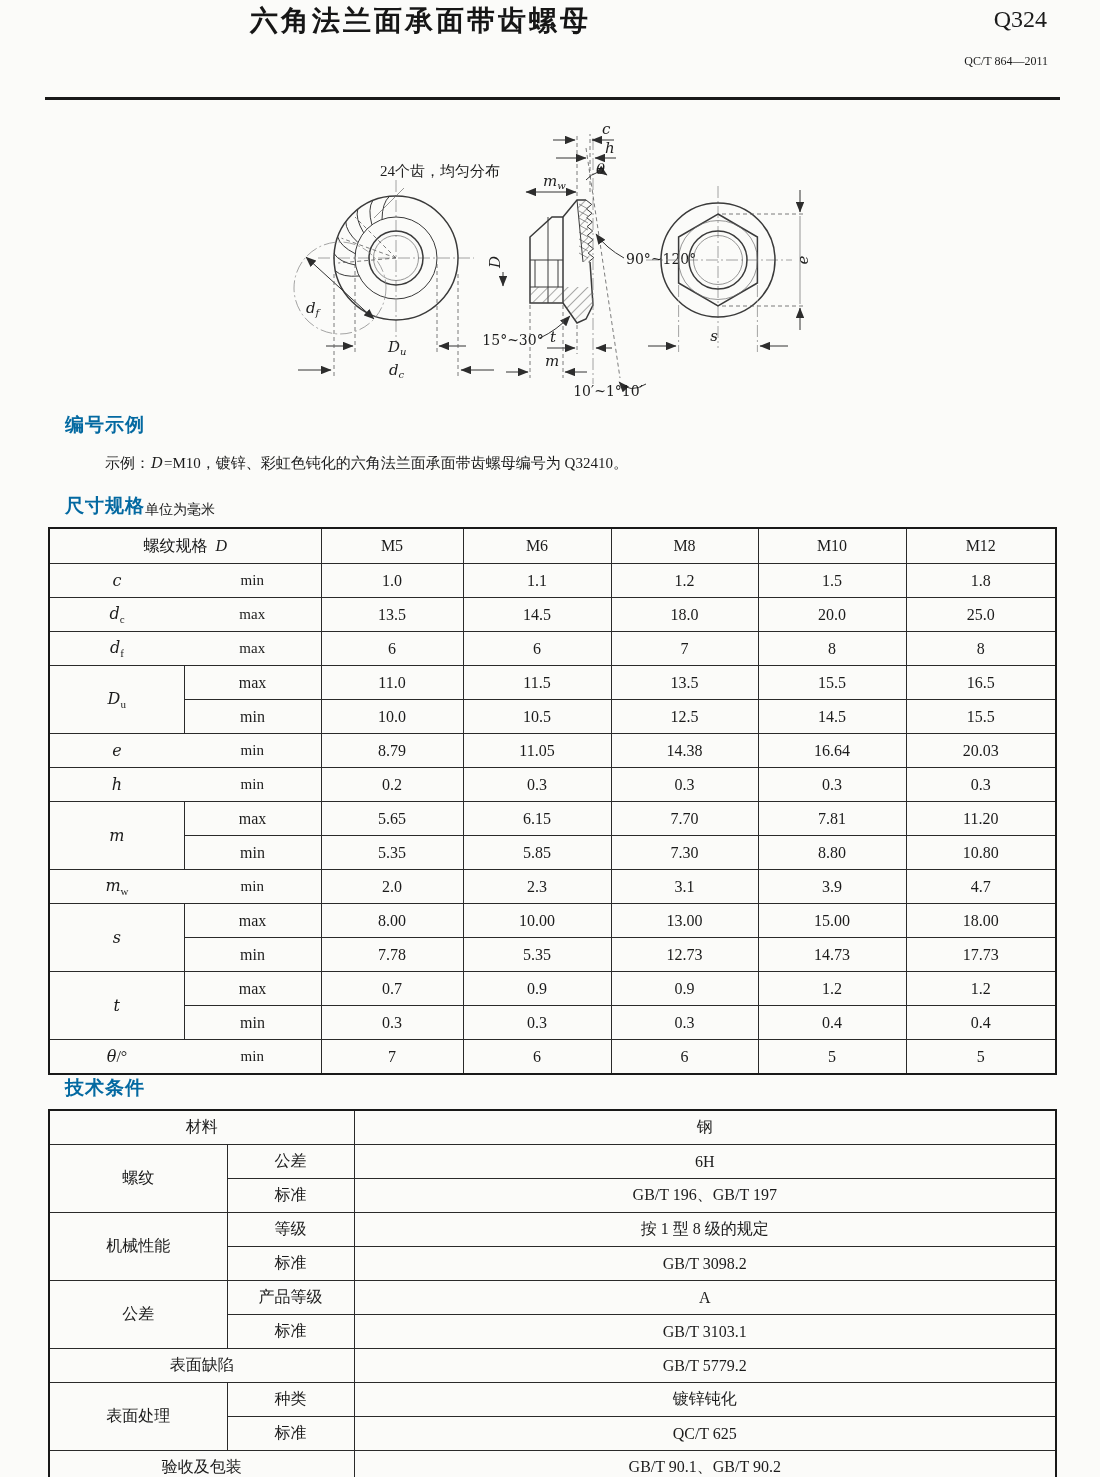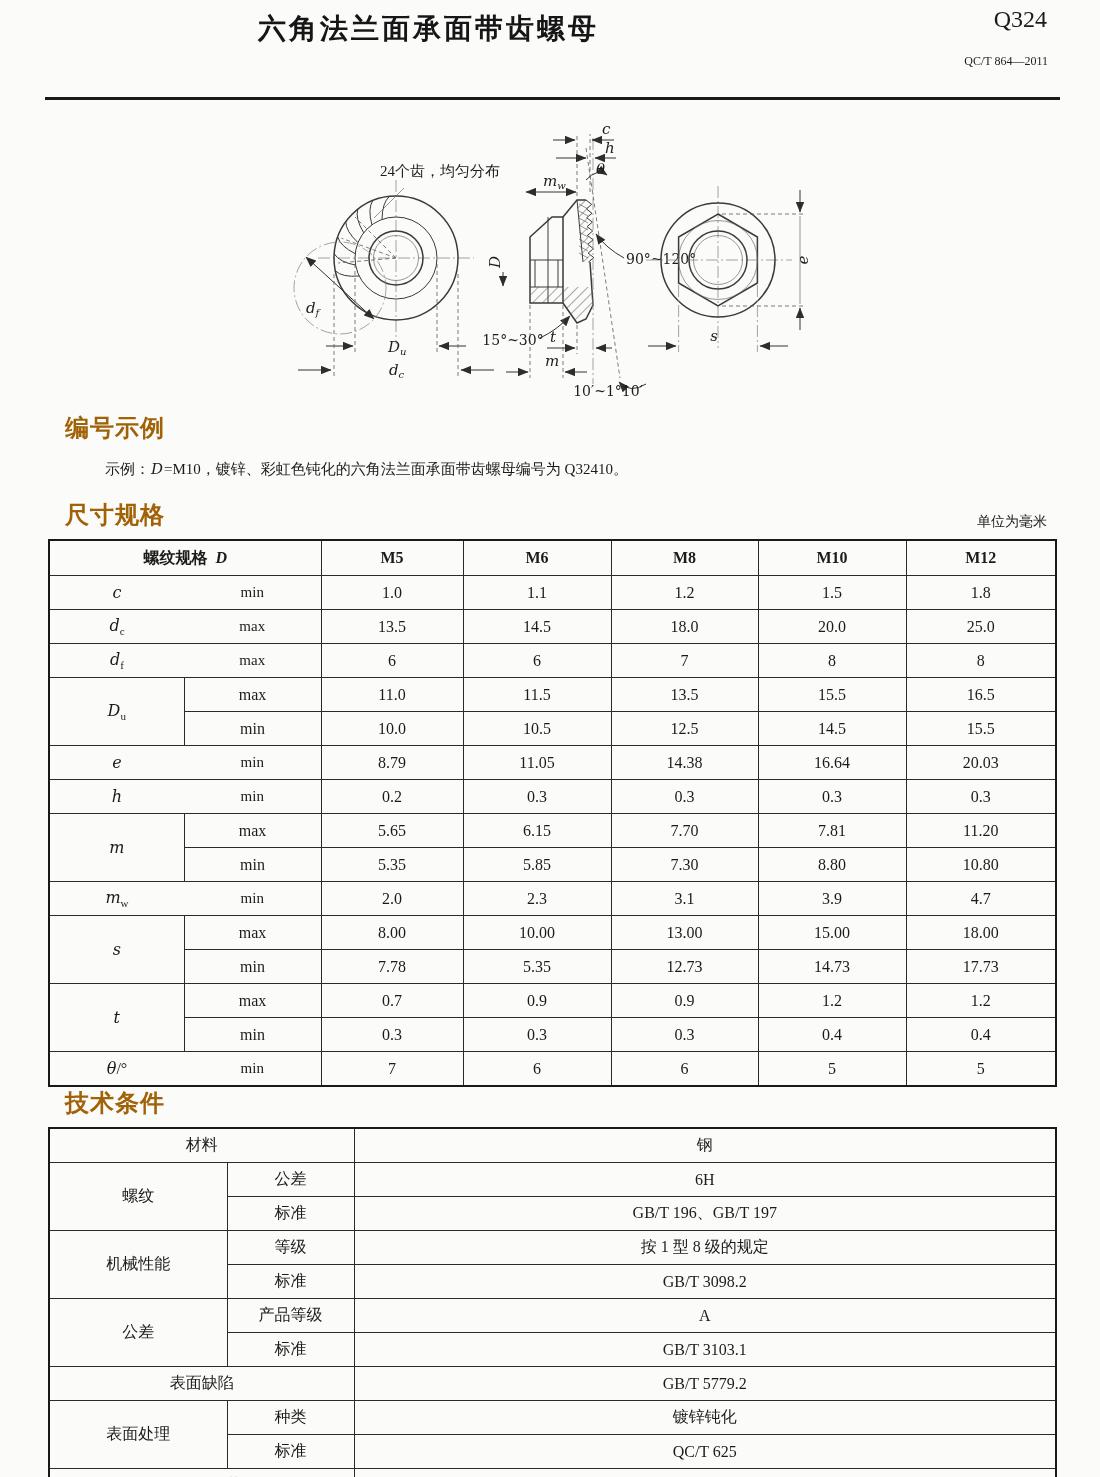--- a/index.html
+++ b/index.html
@@ -8,53 +8,53 @@
     width:1100px;height:1477px;
     background:#fbfbf9;
     font-family:"Liberation Serif","DejaVu Serif",serif;
     color:#1b1b1b;
     box-sizing:border-box;
     overflow:hidden;
   }
   
   .hdr{position:relative;height:100px;}
   .hdr h1{
-    position:absolute;left:250px;top:2px;margin:8px;
+    position:absolute;left:250px;top:2px;margin:0;
     font-size:28px;font-weight:bold;letter-spacing:3px;
     font-family:Liberation Mono, monospace;
     color:#161616;
   }
   .hdr .code{position:absolute;right:53px;top:6px;font-size:24px;}
   .hdr .std{position:absolute;right:52px;top:54px;font-size:12px;}
   .hdr .rule{position:absolute;left:45px;right:40px;bottom:0;height:3px;background:#1a1a1a;}
   
   .fig{margin-top:12px;height:300px;}
   svg text{fill:#1d1d1d;}
   .lbl{font:italic 15px "DejaVu Serif",serif;}
   .ann{font:14px "DejaVu Serif",serif;}
   .cjk{font:15px "Liberation Serif","DejaVu Serif",serif;}
   .sub-t{font-size:10px;}
   
   h2.sec{
-    margin:0 0 0 65px;font-size:24px;font-weight:bold;color:#a16207;
+    margin:0 0 0 65px;font-size:19px;font-weight:bold;color:#0369a1;
     font-family:"Liberation Sans","DejaVu Sans",sans-serif;letter-spacing:1px;
   }
   .example{margin:16px 0 0 105px;font-size:15px;}
   .example i{font-family:"DejaVu Serif",serif;padding:0 1px;}
-  .dimhead{display:flex;justify-content:space-between;align-items:flex-end;margin:20px 53px 0 0;}
+  .dimhead{display:flex;align-items:flex-end;margin:20px 53px 0 0;}
   .dimhead .unit{font-size:14px;}
   
   table{border-collapse:collapse;table-layout:fixed;background:transparent;}
   .tblwrap{margin:8px 43px 0 48px;}
   table.dim, table.tech{width:1009px;border:2.5px solid #191919;}
   .dim th,.dim td,.tech td{
     border:1.4px solid #2a2a2a;text-align:center;vertical-align:middle;
     font-size:16px;padding:0;overflow:hidden;white-space:nowrap;
   }
-  .dim th{height:34px;font-weight:bold;margin-top:19px;}
+  .dim th{height:34px;font-weight:normal;margin-top:19px;}
   .dim td{height:33px;}
   .tech td{height:33px;}
   .dim i,.tech i{font-family:"DejaVu Serif",serif;}
   .dim sub{font-size:11px;}
   .pm{padding:0;}
   .pm .inner{display:flex;width:100%;height:100%;align-items:center;}
   .pm .p{width:134px;text-align:center;}
   .pm .l{flex:1;text-align:center;font-size:15px;}
   .lcell{font-size:15px;}
   .hsym{font-style:italic;}

